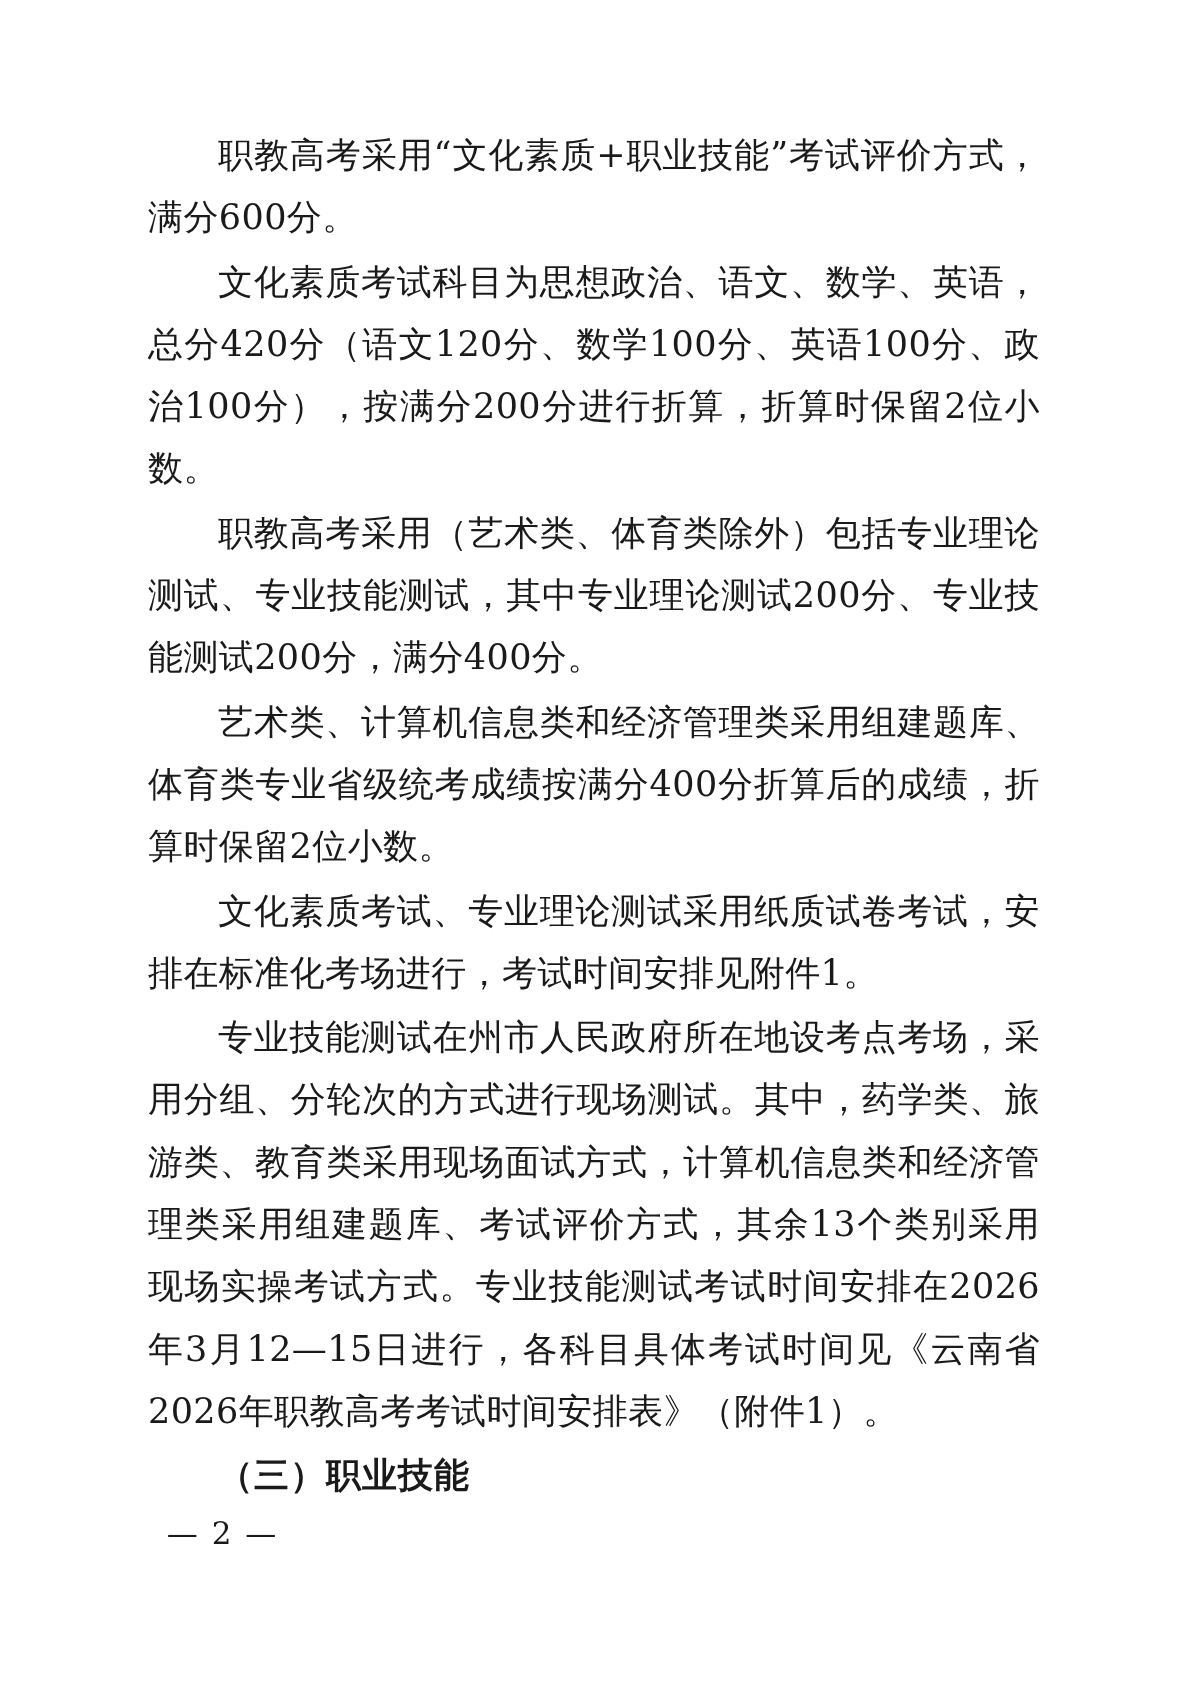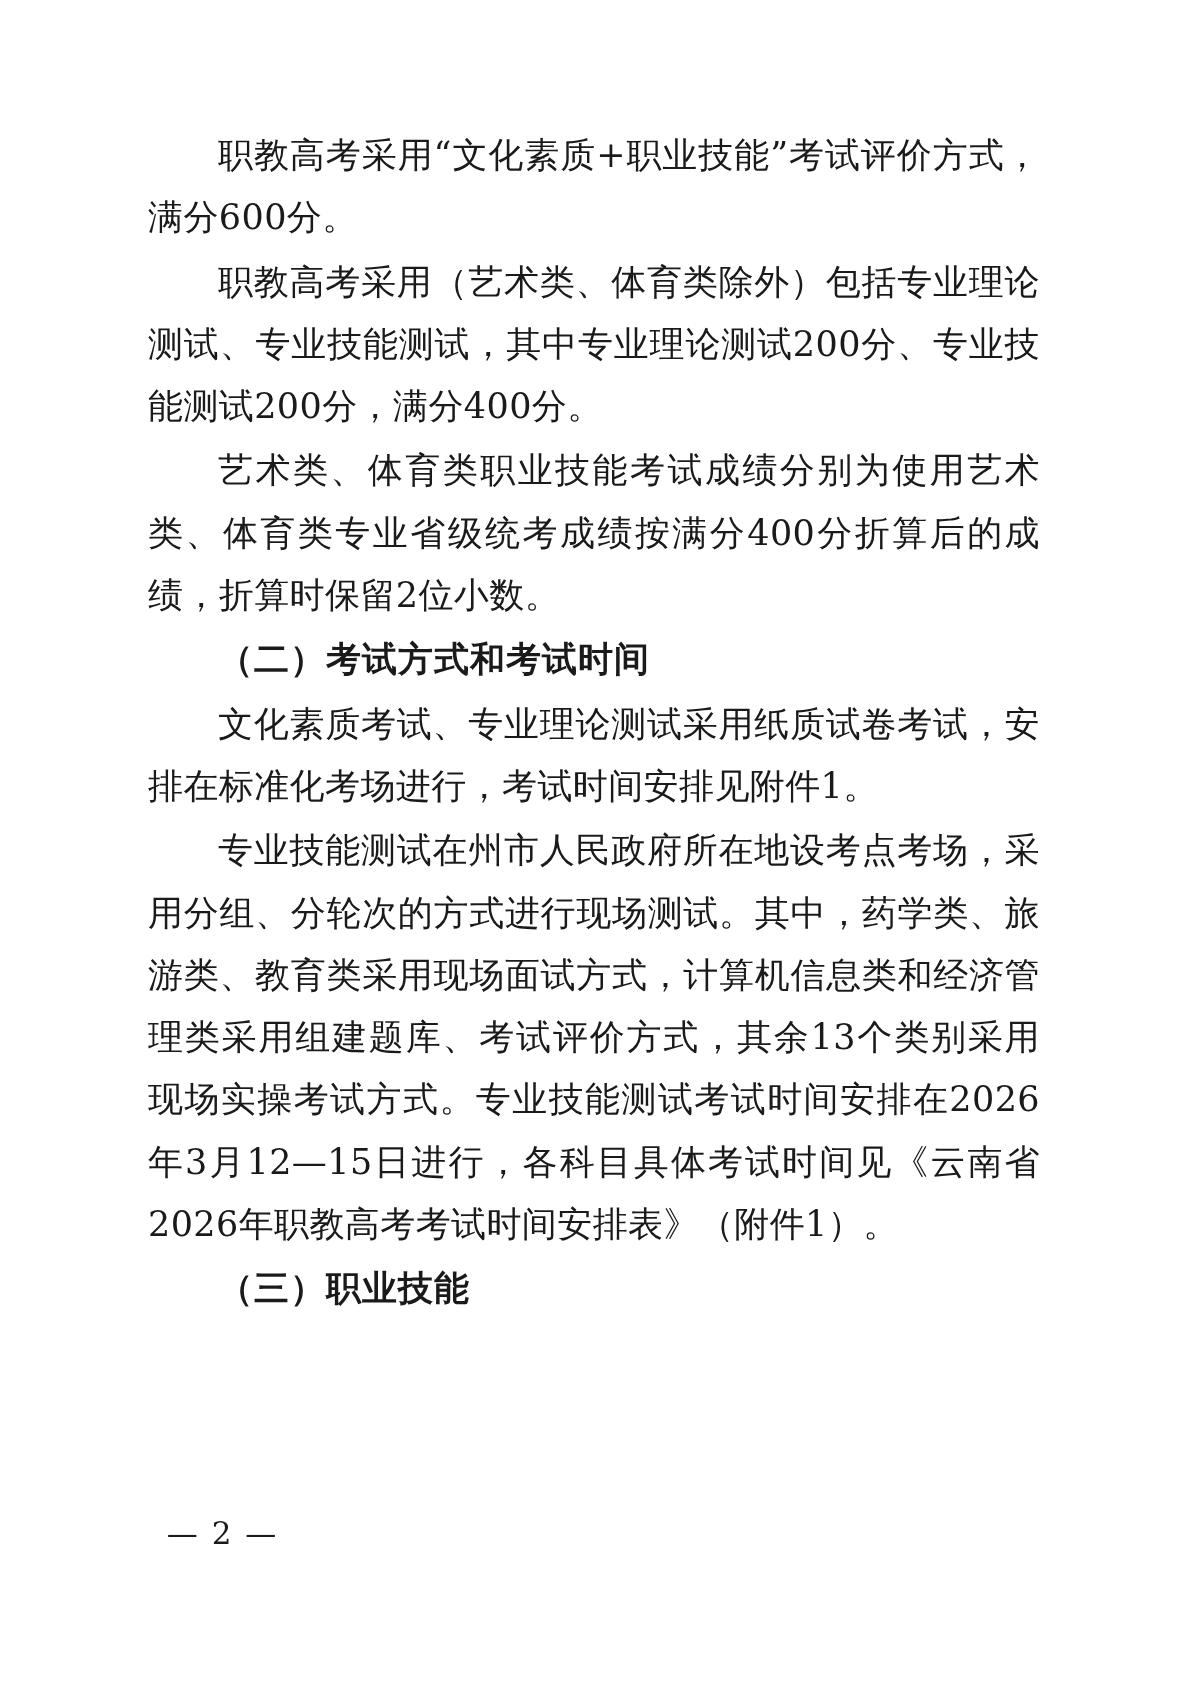--- a/index.html
+++ b/index.html
@@ -60,26 +60,26 @@
   }
 </style>
 </head>
 <body>
 
 <div class="page">
   <div class="doc-body">
 
     <p class="para">职教高考采用“文化素质+职业技能”考试评价方式，满分600分。</p>
 
+    <p class="para">文化素质考试科目为思想政治、语文、数学、英语，总分420分（语文120分、数学100分、英语100分、政治100分），按满分200分进行折算，折算时保留2位小数。</p>
 
     <p class="para">职教高考采用（艺术类、体育类除外）包括专业理论测试、专业技能测试，其中专业理论测试200分、专业技能测试200分，满分400分。</p>
 
-    <p class="para">艺术类、体育类职业技能考试成绩分别为使用艺术类、体育类专业省级统考成绩按满分400分折算后的成绩，折算时保留2位小数。</p>
+    <p class="para">艺术类、计算机信息类和经济管理类采用组建题库、体育类专业省级统考成绩按满分400分折算后的成绩，折算时保留2位小数。</p>
 
-    <p class="heading">（二）考试方式和考试时间</p>
 
     <p class="para">文化素质考试、专业理论测试采用纸质试卷考试，安排在标准化考场进行，考试时间安排见附件1。</p>
 
     <p class="para">专业技能测试在州市人民政府所在地设考点考场，采用分组、分轮次的方式进行现场测试。其中，药学类、旅游类、教育类采用现场面试方式，计算机信息类和经济管理类采用组建题库、考试评价方式，其余13个类别采用现场实操考试方式。专业技能测试考试时间安排在2026年3月12—15日进行，各科目具体考试时间见《云南省2026年职教高考考试时间安排表》（附件1）。</p>
 
     <p class="heading">（三）职业技能</p>
 
   </div>
 
   <div class="page-number">

